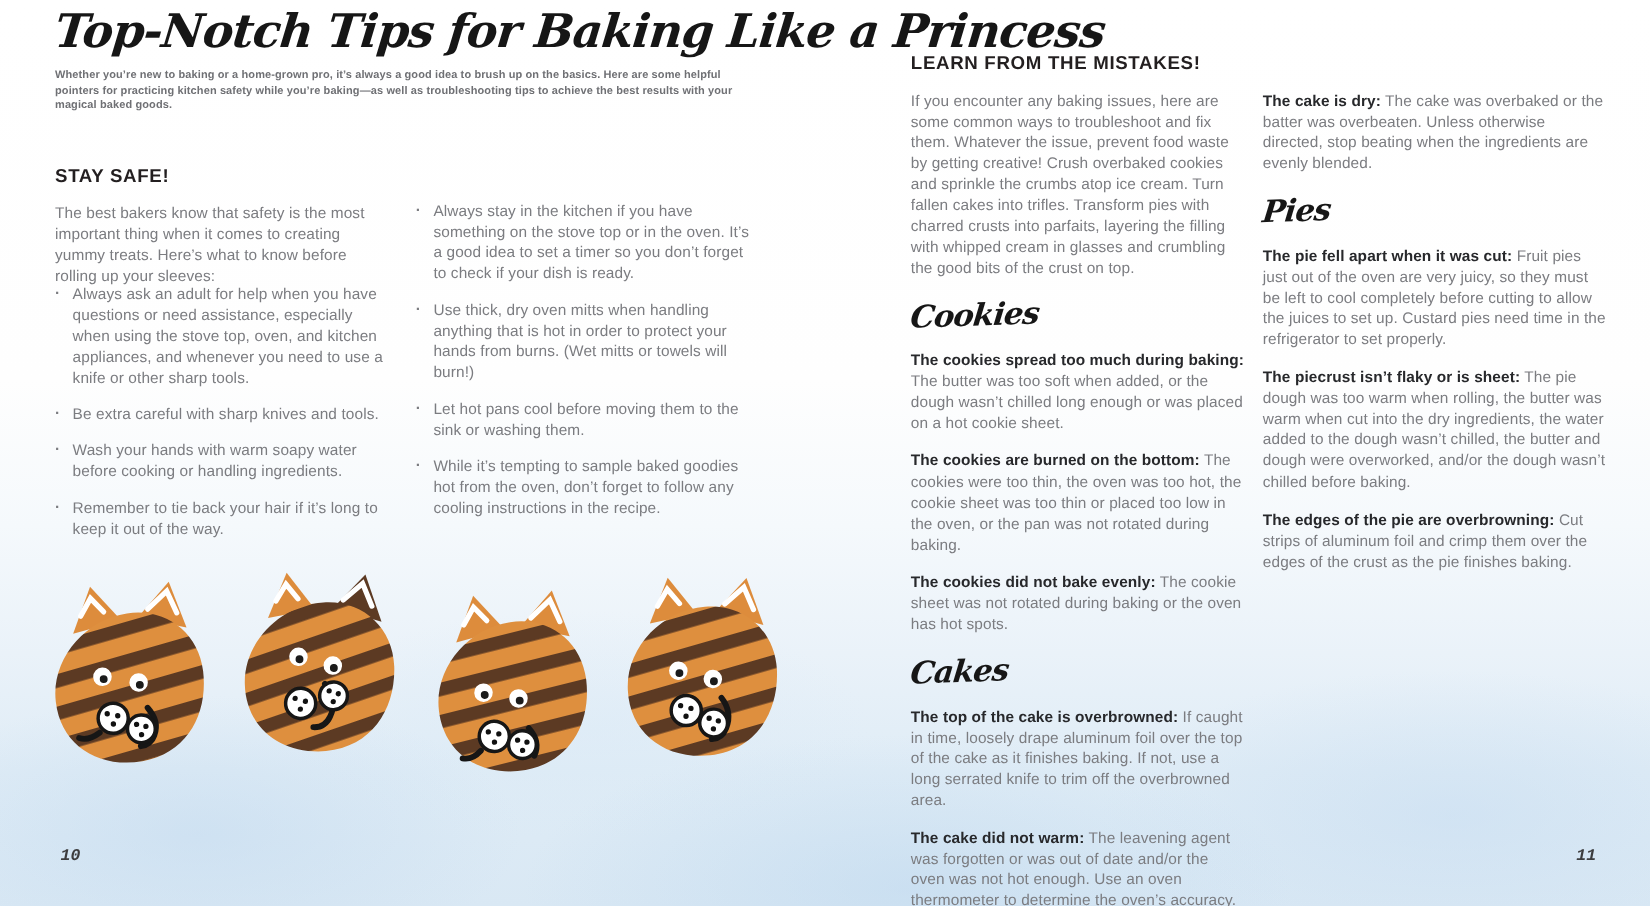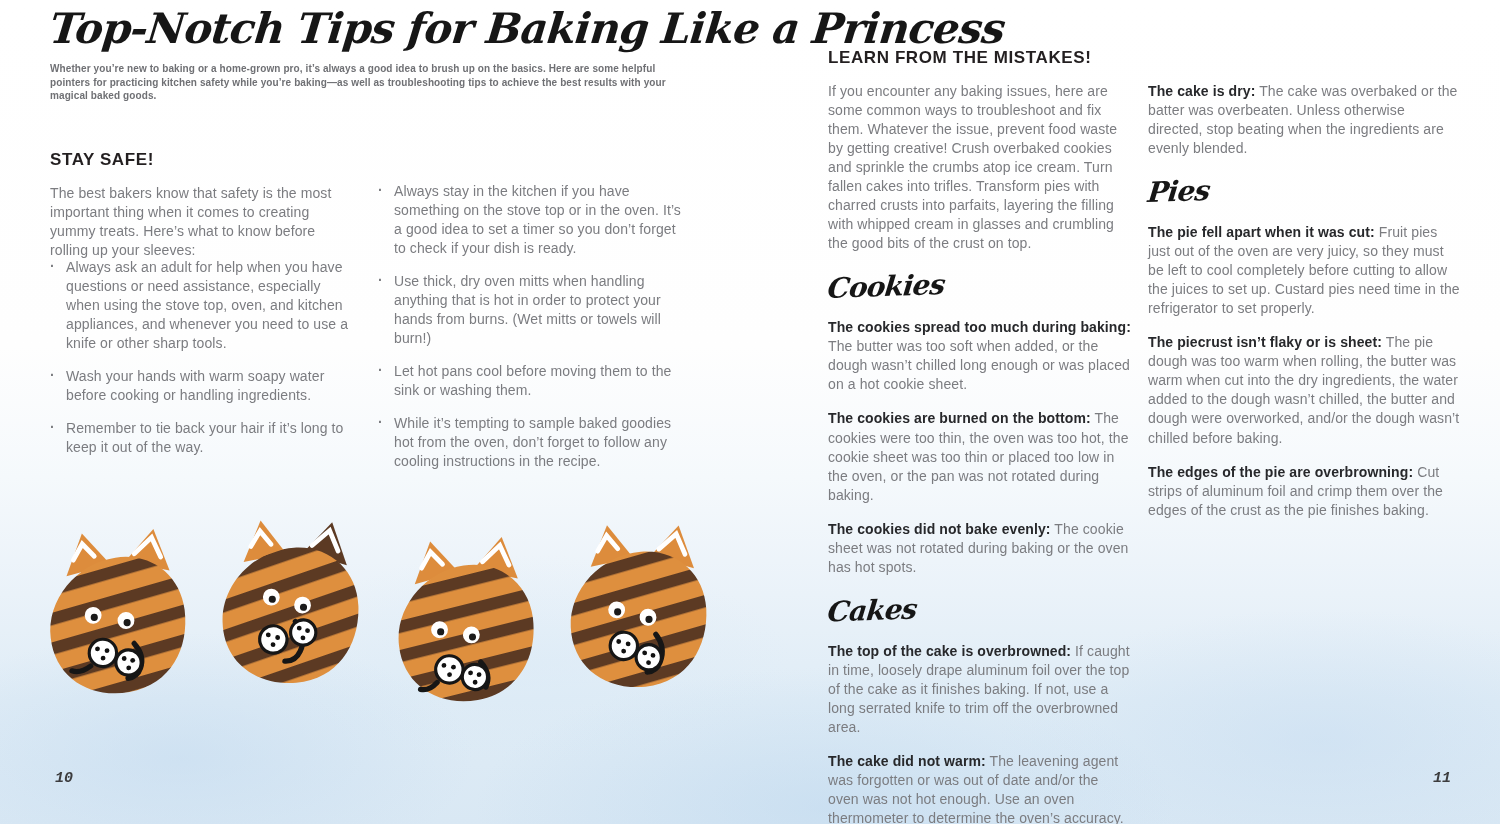--- a/index.html
+++ b/index.html
@@ -79,20 +79,21 @@
 
   <div class="intro">Whether you’re new to baking or a home-grown pro, it’s always a good idea to brush up on the basics. Here are some helpful pointers for practicing kitchen safety while you’re baking—as well as troubleshooting tips to achieve the best results with your magical baked goods.</div>
 
   <h2 class="h-caps h-stay">STAY SAFE!</h2>
 
   <div class="lead-para body-col">The best bakers know that safety is the most important thing when it comes to creating yummy treats. Here’s what to know before rolling up your sleeves:</div>
 
   <div class="col-a body-col">
     <ul class="tips">
       <li>Always ask an adult for help when you have questions or need assistance, especially when using the stove top, oven, and kitchen appliances, and whenever you need to use a knife or other sharp tools.</li>
+      <li>Be extra careful with sharp knives and tools.</li>
       <li>Wash your hands with warm soapy water before cooking or handling ingredients.</li>
       <li>Remember to tie back your hair if it’s long to keep it out of the way.</li>
     </ul>
   </div>
 
   <div class="col-b body-col">
     <ul class="tips">
       <li>Always stay in the kitchen if you have something on the stove top or in the oven. It’s a good idea to set a timer so you don’t forget to check if your dish is ready.</li>
       <li>Use thick, dry oven mitts when handling anything that is hot in order to protect your hands from burns. (Wet mitts or towels will burn!)</li>
       <li>Let hot pans cool before moving them to the sink or washing them.</li>

